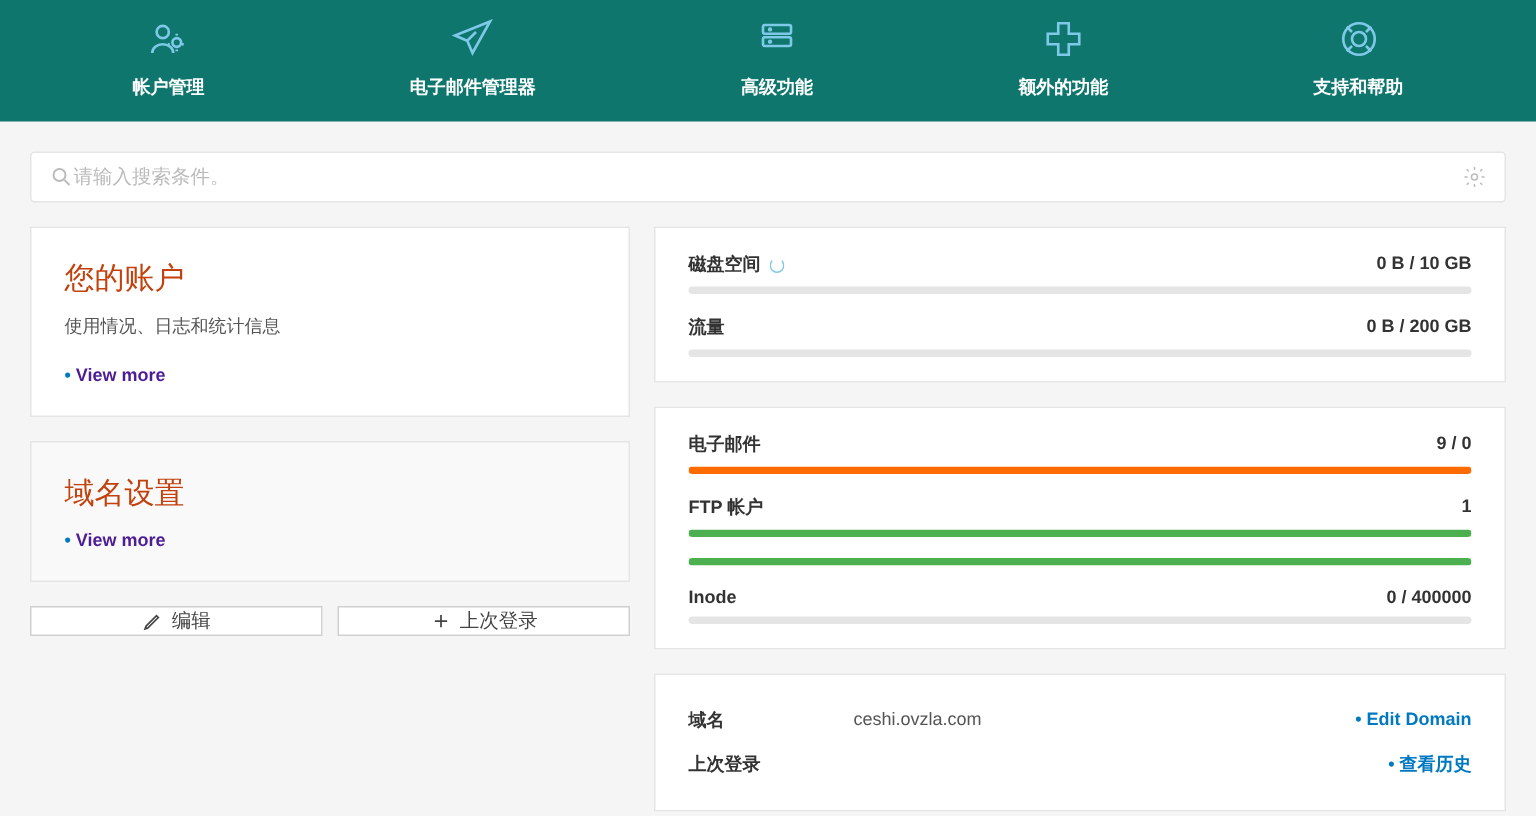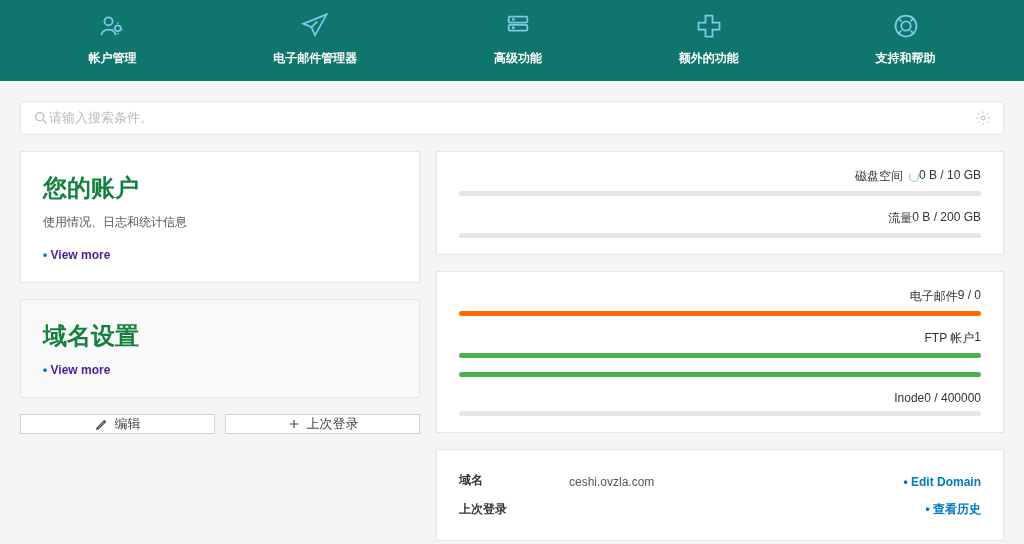--- a/index.html
+++ b/index.html
@@ -12,38 +12,38 @@
 .search-icon{color:#bbb;width:16px;height:16px;flex-shrink:0}
 .search-input{flex:1;border:none;outline:none;font-size:13px;color:#666}
 .search-input::placeholder{color:#bbb}
 .gear{color:#bbb;cursor:pointer;width:16px;height:16px}
 .cols{display:flex;gap:16px}
 .left{width:400px;display:flex;flex-direction:column;gap:16px}
 .right{flex:1;display:flex;flex-direction:column;gap:16px}
 .card{background:#fff;border:1px solid #e5e5e5}
 .panel{padding:20px 22px;border:1px solid #e5e5e5;background:#fff}
 .panel.gray{background:#f9f9f9}
-.panel h2{font-size:24px;font-weight:700;color:#15803d;margin-bottom:10px}
+.panel h2{font-size:20px;font-weight:400;color:#c2410c;margin-bottom:10px}
 .panel p{font-size:12px;color:#555;margin-bottom:16px}
 .viewmore{color:#4c1d95;font-size:12px;font-weight:bold;cursor:pointer}
 .viewmore::before{content:"• ";color:#0079c1}
 .btnrow{display:flex;gap:10px}
 .btn{flex:1;background:#fff;border:1px solid #d0d0d0;font-size:13px;color:#444;display:flex;align-items:center;justify-content:center;gap:6px;cursor:pointer}
 .btn-icon{width:14px;height:14px}
 .stat{padding:16px 22px}
 .stat-row{margin-bottom:14px}
 .stat-row:last-child{margin-bottom:0}
-.stat-head{display:flex;justify-content:flex-end;font-size:12px;color:#333;margin-bottom:6px;font-weight:normal}
+.stat-head{display:flex;justify-content:space-between;font-size:12px;color:#333;margin-bottom:6px;font-weight:bold}
 .stat-head .spin{display:inline-block;width:10px;height:10px;border:1.5px solid #7ec9e8;border-top-color:transparent;border-radius:50%;margin-left:6px;vertical-align:middle}
 .bar{height:5px;background:#e5e5e5;border-radius:3px;overflow:hidden}
 .bar-fill{height:100%}
 .orange{background:#ff6b00}
 .green{background:#4caf50}
 .info{padding:16px 22px}
-.info-row{display:flex;align-items:flex-end;padding:6px 0;font-size:12px}
+.info-row{display:flex;align-items:flex-start;padding:6px 0;font-size:12px}
 .info-label{width:110px;color:#333;font-weight:bold}
 .info-val{flex:1;color:#555}
 .info-link{color:#0079c1;font-weight:bold;cursor:pointer}
 .info-link::before{content:"• "}
 </style>
 </head>
 <body>
 
 <div class="topnav">
   <div class="nav-item">

